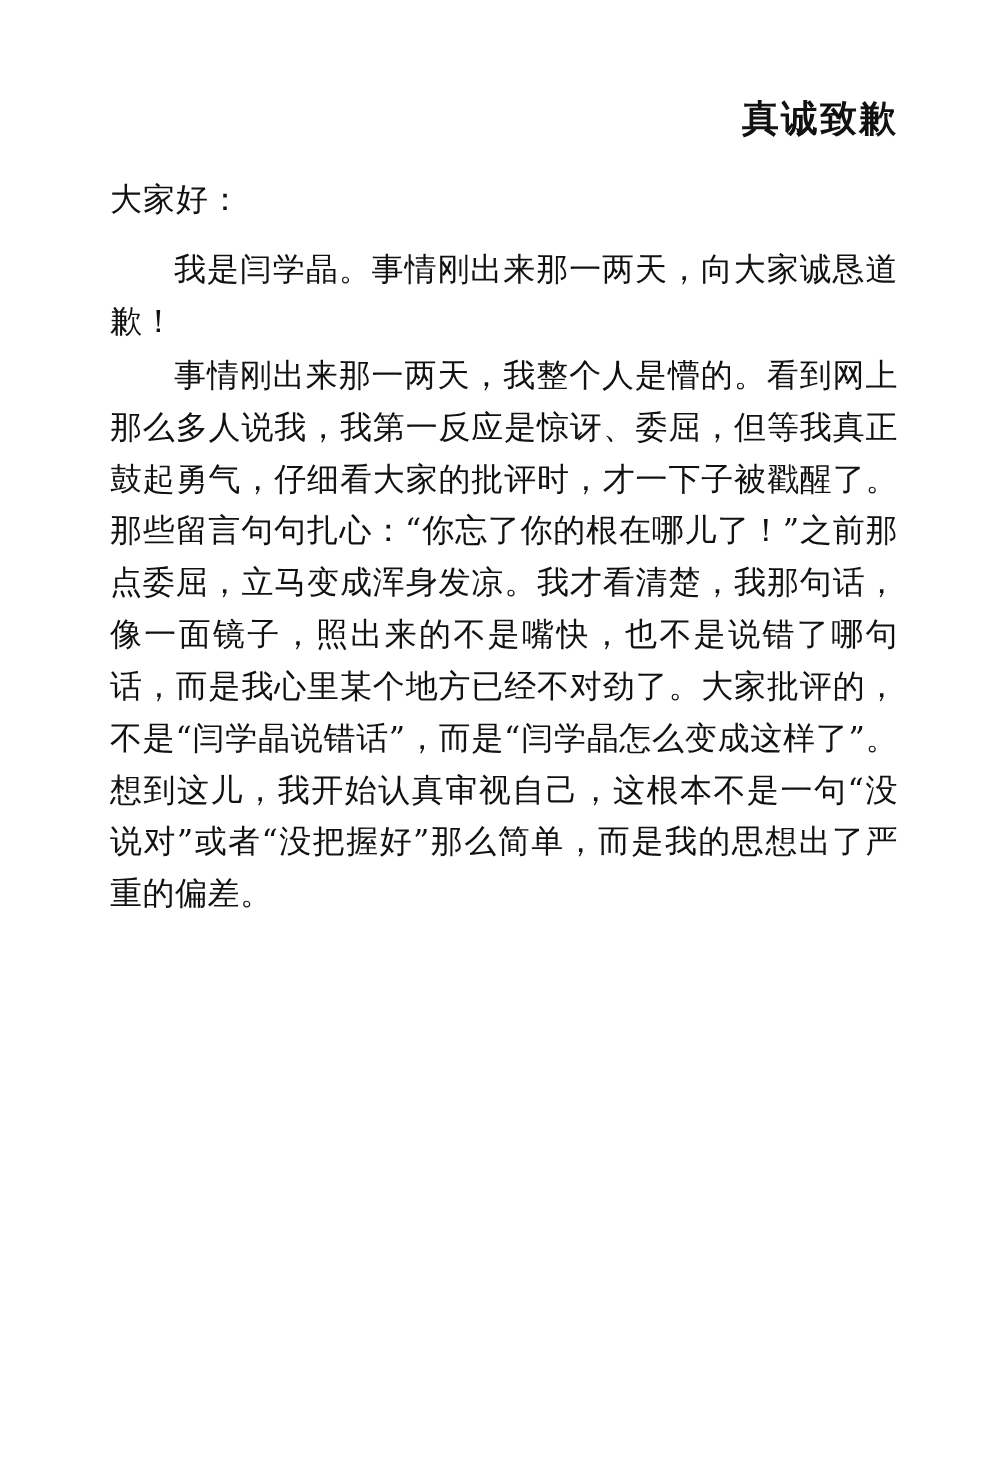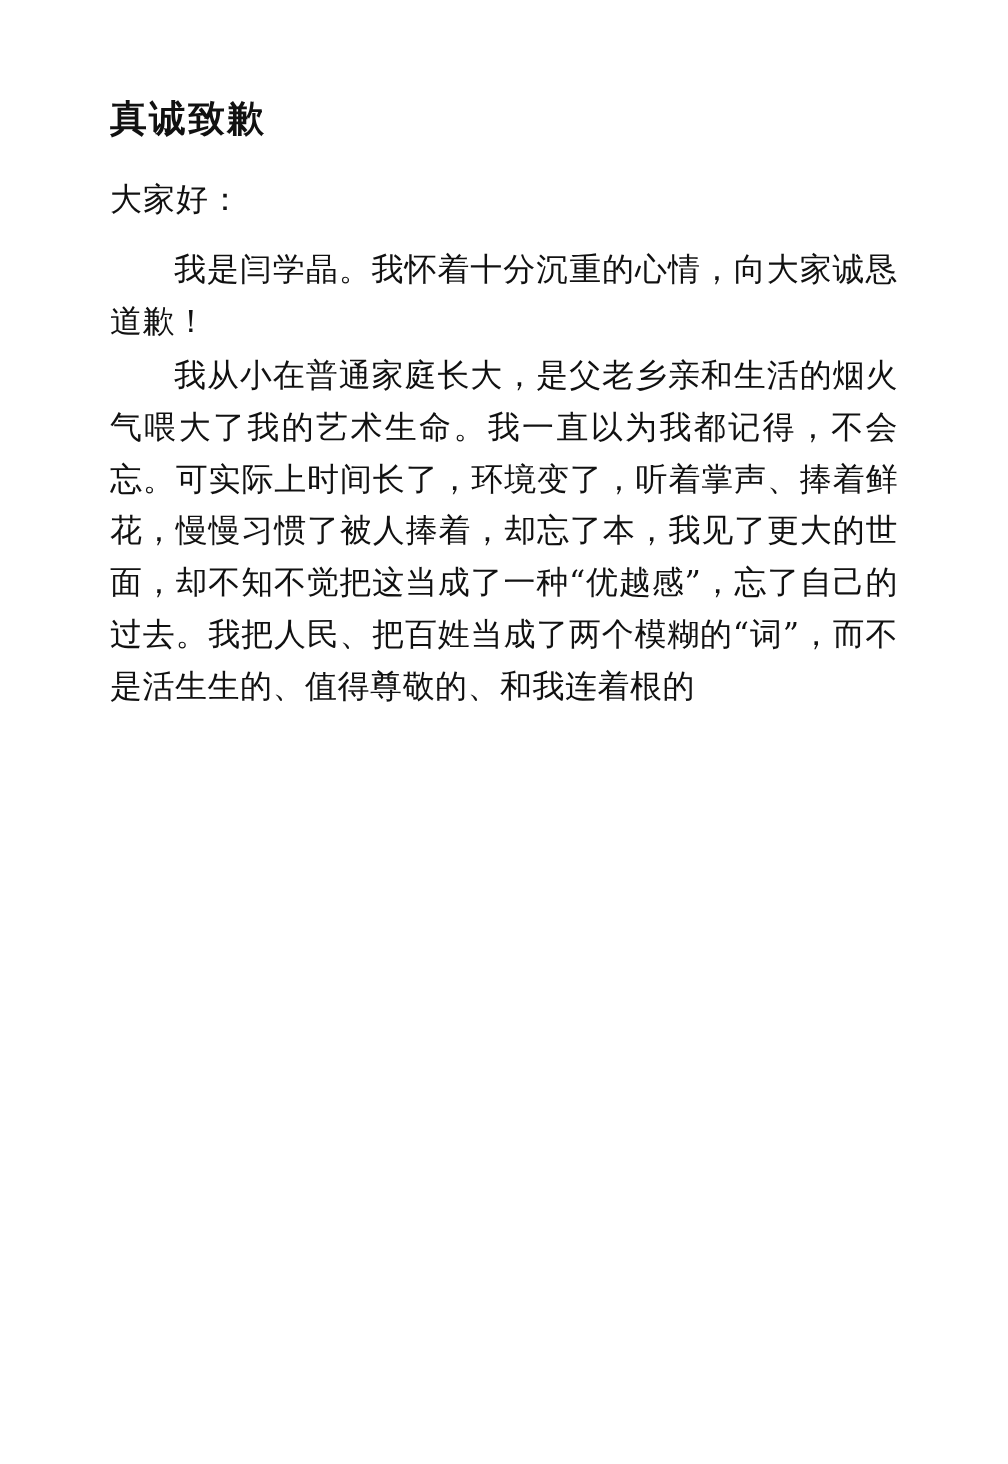--- a/index.html
+++ b/index.html
@@ -15,21 +15,21 @@
     color: #111111;
   }
   .page {
     box-sizing: border-box;
     width: 1008px;
     height: 1464px;
     padding: 96px 110px 0 110px;
     background: #ffffff;
   }
   .doc-title {
-    text-align: left;
+    text-align: right;
     font-size: 37px;
     font-weight: bold;
     letter-spacing: 2px;
     margin: 0 0 34px 0;
     line-height: 1.2;
     font-family: "DejaVu Serif", "Liberation Serif", serif;
   }
   .salutation {
     font-size: 32px;
     line-height: 1.62;
@@ -48,15 +48,15 @@
     text-justify: inter-ideograph;
     word-break: break-all;
   }
 </style>
 </head>
 <body>
 
 <div class="page">
   <h1 class="doc-title">真诚致歉</h1>
   <p class="salutation">大家好：</p>
-  <p class="para">我是闫学晶。我怀着十分沉重的心情，向大家诚恳道歉！</p>
-  <p class="para">我从小在普通家庭长大，是父老乡亲和生活的烟火气喂大了我的艺术生命。我一直以为我都记得，不会忘。可实际上时间长了，环境变了，听着掌声、捧着鲜花，慢慢习惯了被人捧着，却忘了本，我见了更大的世面，却不知不觉把这当成了一种“优越感”，忘了自己的过去。我把人民、把百姓当成了两个模糊的“词”，而不是活生生的、值得尊敬的、和我连着根的</p>
+  <p class="para">我是闫学晶。事情刚出来那一两天，向大家诚恳道歉！</p>
+  <p class="para">事情刚出来那一两天，我整个人是懵的。看到网上那么多人说我，我第一反应是惊讶、委屈，但等我真正鼓起勇气，仔细看大家的批评时，才一下子被戳醒了。那些留言句句扎心：“你忘了你的根在哪儿了！”之前那点委屈，立马变成浑身发凉。我才看清楚，我那句话，像一面镜子，照出来的不是嘴快，也不是说错了哪句话，而是我心里某个地方已经不对劲了。大家批评的，不是“闫学晶说错话”，而是“闫学晶怎么变成这样了”。想到这儿，我开始认真审视自己，这根本不是一句“没说对”或者“没把握好”那么简单，而是我的思想出了严重的偏差。</p>
 </div>
 
 </body></html>

